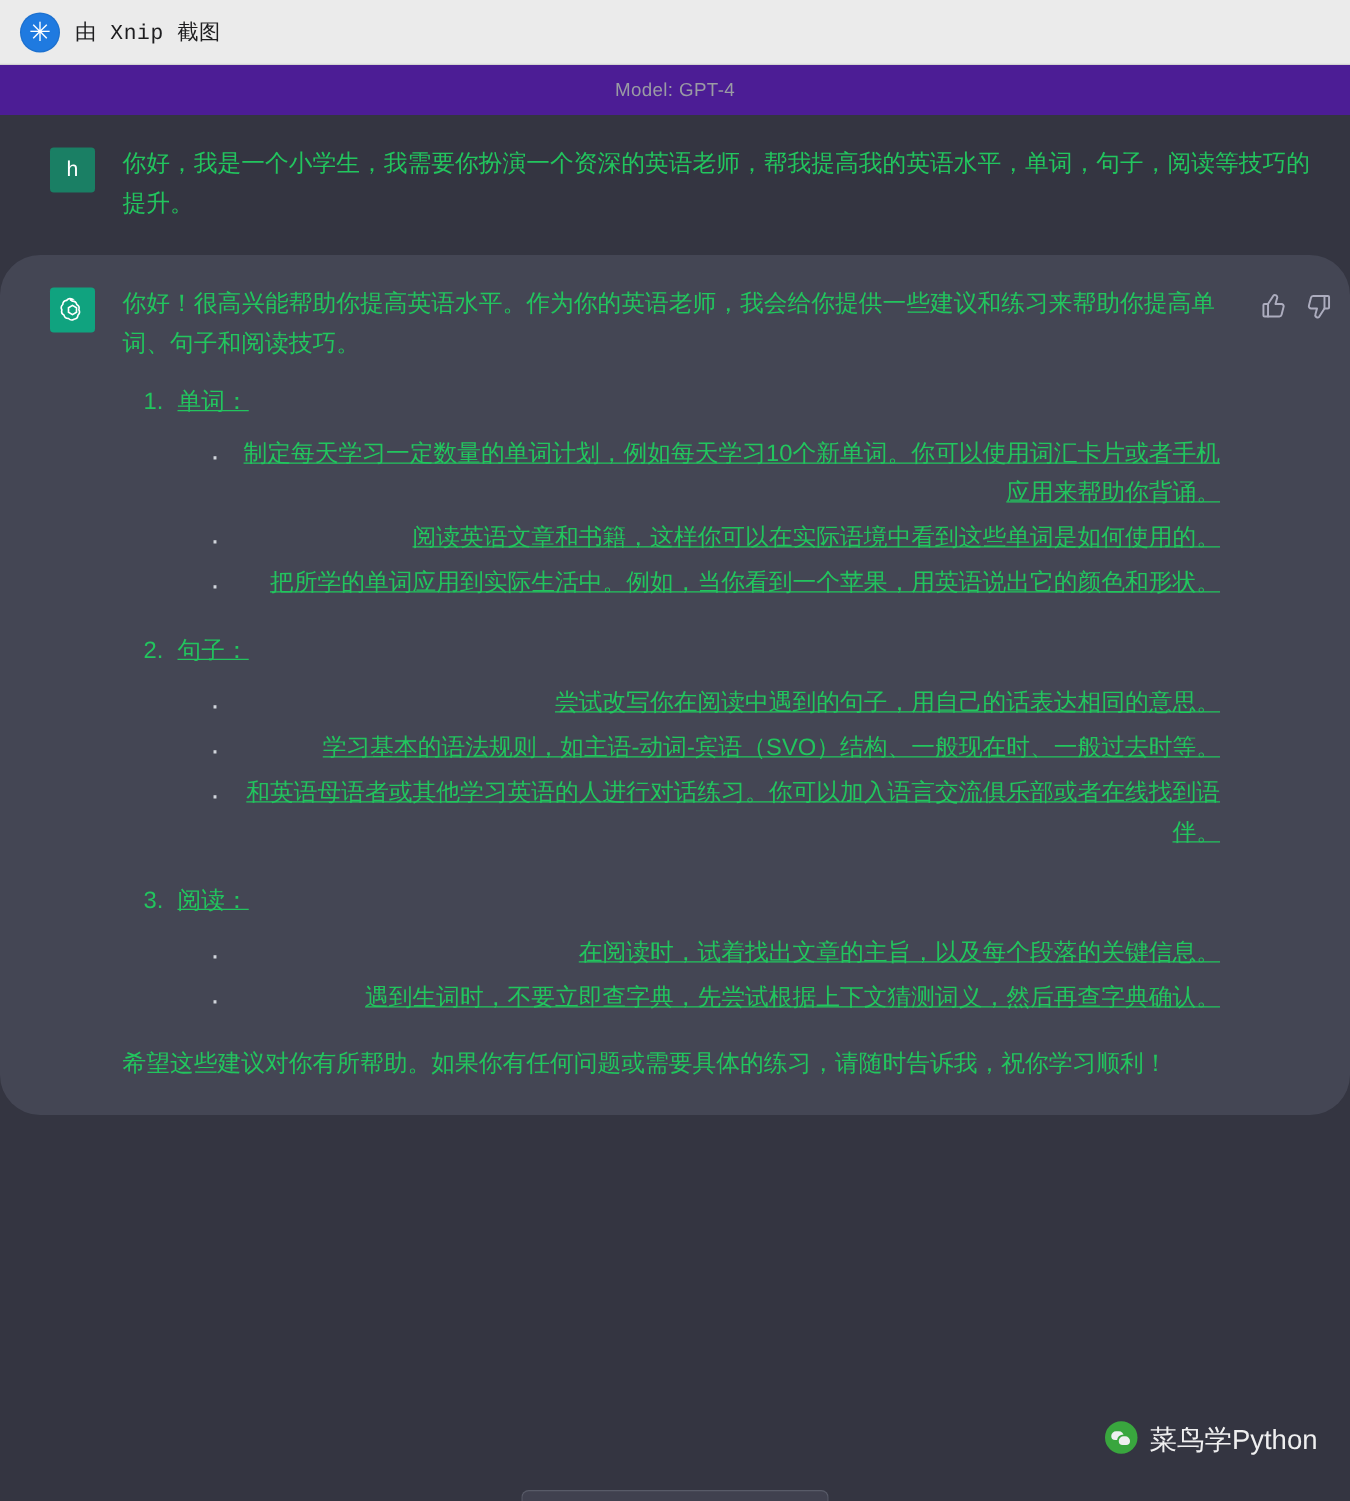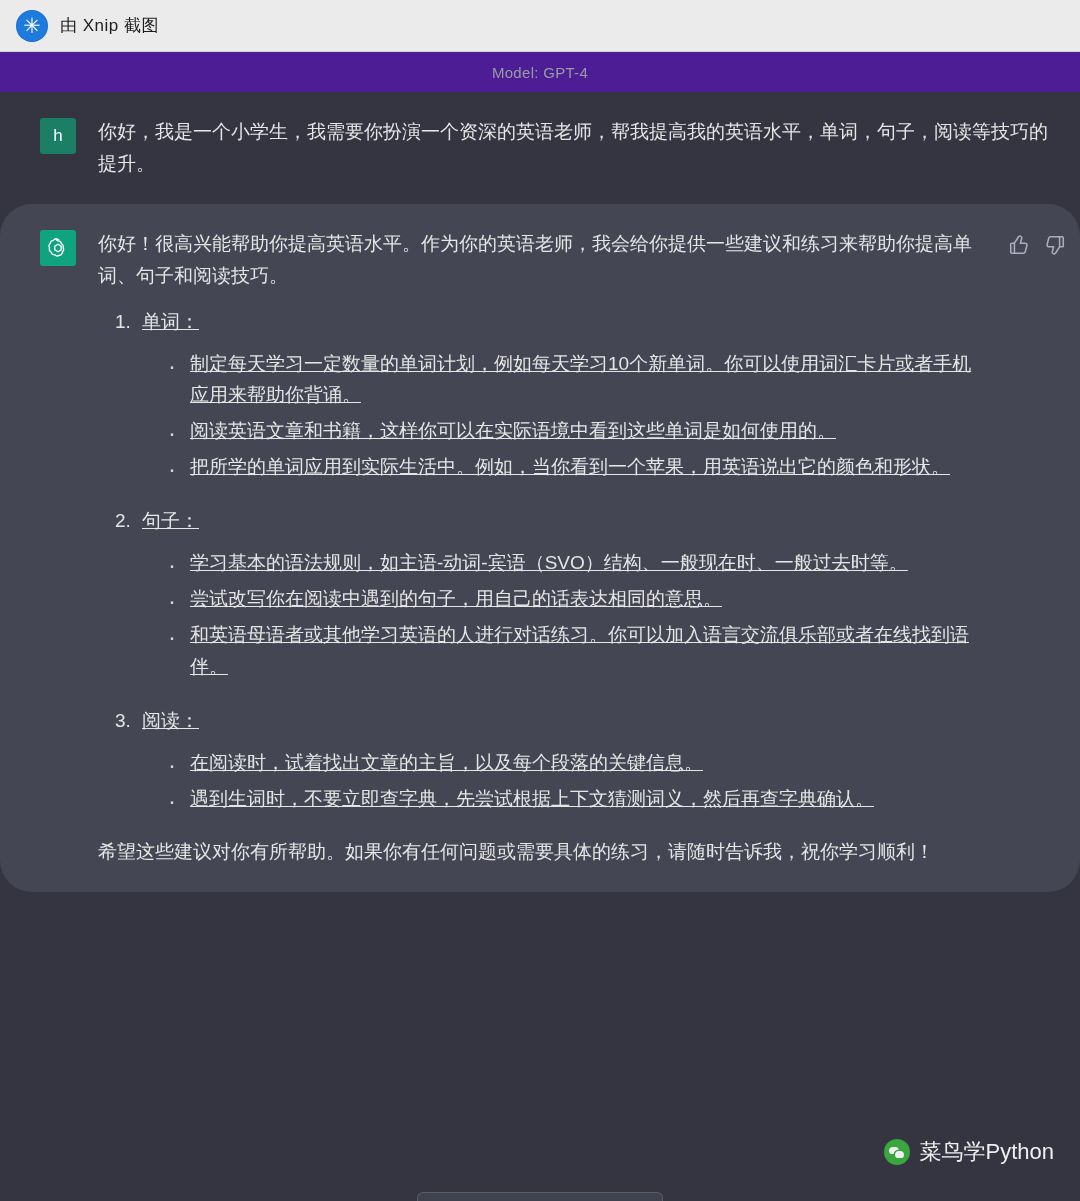--- a/index.html
+++ b/index.html
@@ -38,20 +38,21 @@
     color: #ffffff;
     font-size: 21px;
     line-height: 32px;
     text-align: center;
     font-family: "DejaVu Sans", sans-serif;
   }
   .xnip-title {
     font-size: 17px;
     color: #1d1d1f;
     letter-spacing: 0.5px;
+    font-family: Liberation Mono, monospace;
   }
 
   
   .model-bar {
     height: 40px;
     background: #4c1d95;
     color: #9a9ba4;
     font-size: 15px;
     display: flex;
     align-items: center;
@@ -89,41 +90,42 @@
     font-size: 17px;
     color: #fff;
     margin-top: 2px;
   }
   .avatar.user { background: #1a7f64; font-weight: 400; }
   .avatar.bot  { background: #10a37f; }
   .avatar.bot svg { display: block; }
 
   .msg {
     flex: 1;
-    color: #e5e5e5;
+    color: #22c55e;
     font-size: 19px;
     line-height: 1.68;
     min-width: 0;
   }
   .msg p { margin: 0 0 14px 0; }
   .msg p:last-child { margin-bottom: 0; }
 
   .msg ol {
     margin: 14px 0 4px 0;
     padding-left: 38px;
   }
   .msg ol > li {
     margin-bottom: 6px;
     padding-left: 6px;
     text-decoration: underline;
   }
   .msg ul {
     list-style: none;
     margin: 10px 0 22px 0;
     padding-left: 26px;
+    text-align: right;
   }
   .msg ul > li {
     position: relative;
     padding-left: 22px;
     margin-bottom: 4px;
   }
   .msg ul > li::before {
     content: "·";
     position: absolute;
     left: 0;
@@ -147,21 +149,21 @@
     display: block;
   }
   .actions .icon-btn svg { display: block; width: 22px; height: 22px; }
 
   
   .watermark {
     position: absolute;
     right: 26px;
     bottom: 34px;
     display: flex;
-    align-items: center;
+    align-items: flex-start;
     gap: 10px;
     color: #ffffff;
     font-size: 22px;
     opacity: 0.92;
     pointer-events: none;
   }
   .wm-logo {
     width: 26px; height: 26px;
     border-radius: 50%;
     background: #3ab03e;
@@ -253,22 +255,22 @@
               <span>单词：</span>
               <ul>
                 <li>制定每天学习一定数量的单词计划，例如每天学习10个新单词。你可以使用词汇卡片或者手机应用来帮助你背诵。</li>
                 <li>阅读英语文章和书籍，这样你可以在实际语境中看到这些单词是如何使用的。</li>
                 <li>把所学的单词应用到实际生活中。例如，当你看到一个苹果，用英语说出它的颜色和形状。</li>
               </ul>
             </li>
             <li>
               <span>句子：</span>
               <ul>
+                <li>尝试改写你在阅读中遇到的句子，用自己的话表达相同的意思。</li>
                 <li>学习基本的语法规则，如主语-动词-宾语（SVO）结构、一般现在时、一般过去时等。</li>
-                <li>尝试改写你在阅读中遇到的句子，用自己的话表达相同的意思。</li>
                 <li>和英语母语者或其他学习英语的人进行对话练习。你可以加入语言交流俱乐部或者在线找到语伴。</li>
               </ul>
             </li>
             <li>
               <span>阅读：</span>
               <ul>
                 <li>在阅读时，试着找出文章的主旨，以及每个段落的关键信息。</li>
                 <li>遇到生词时，不要立即查字典，先尝试根据上下文猜测词义，然后再查字典确认。</li>
               </ul>
             </li>

